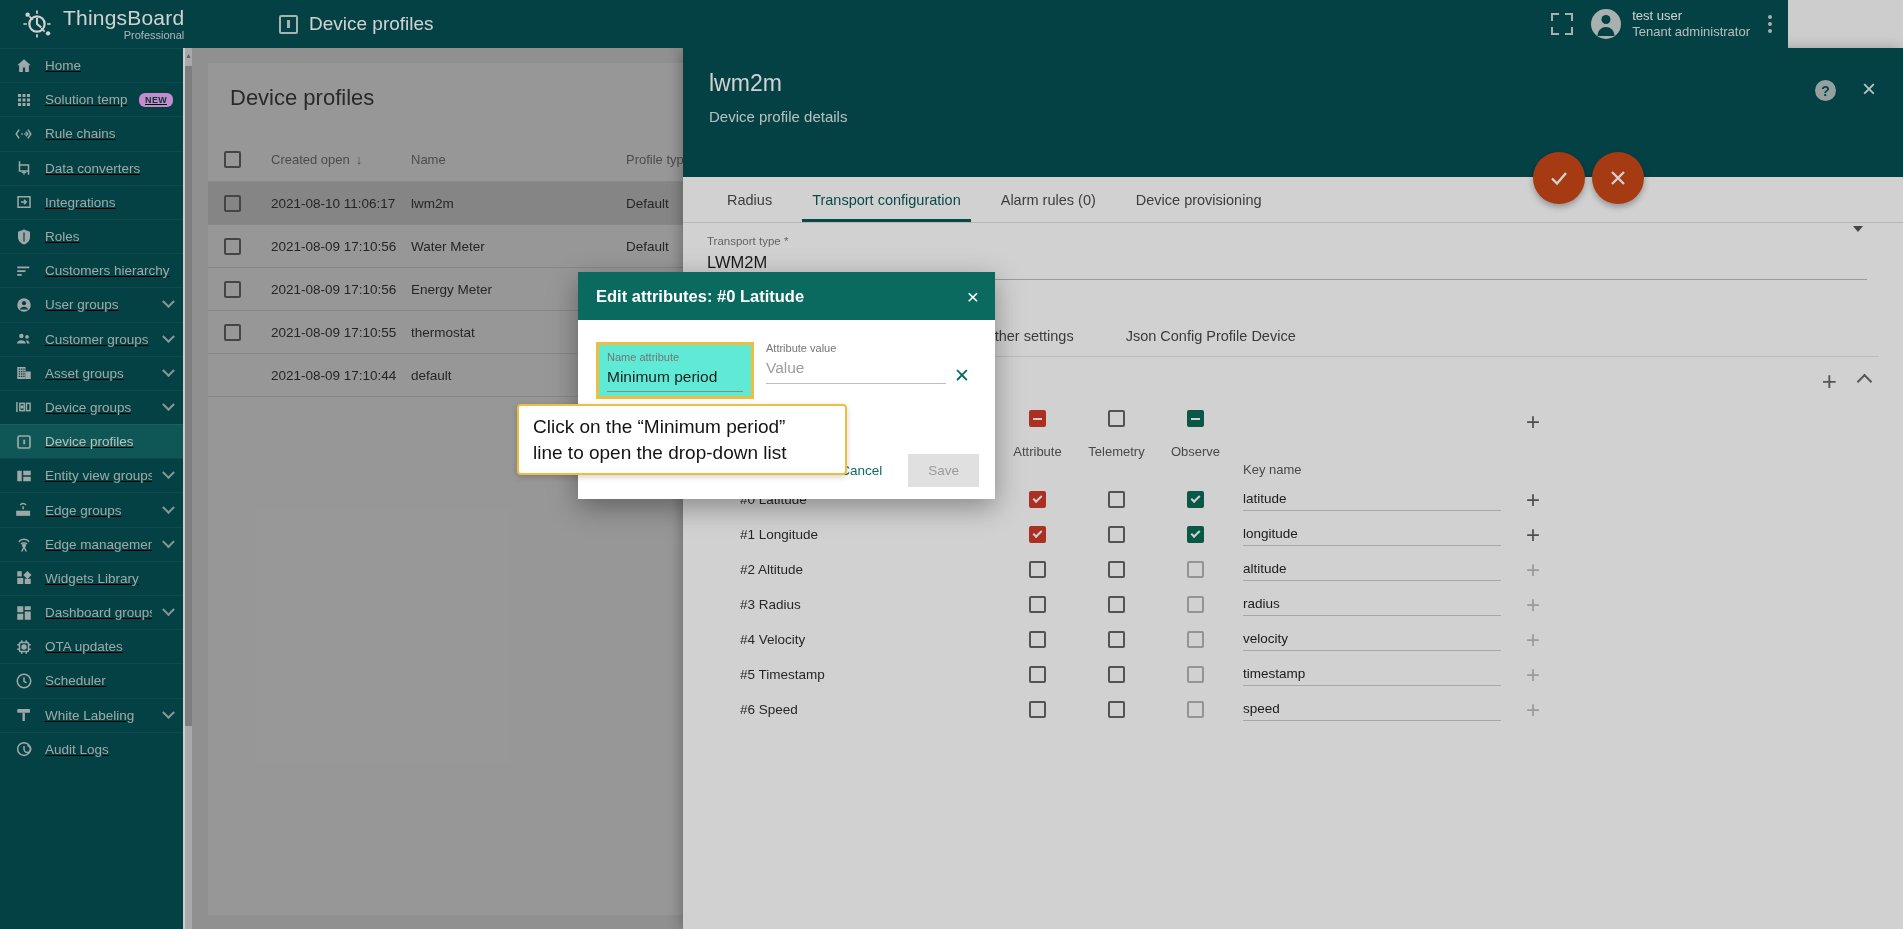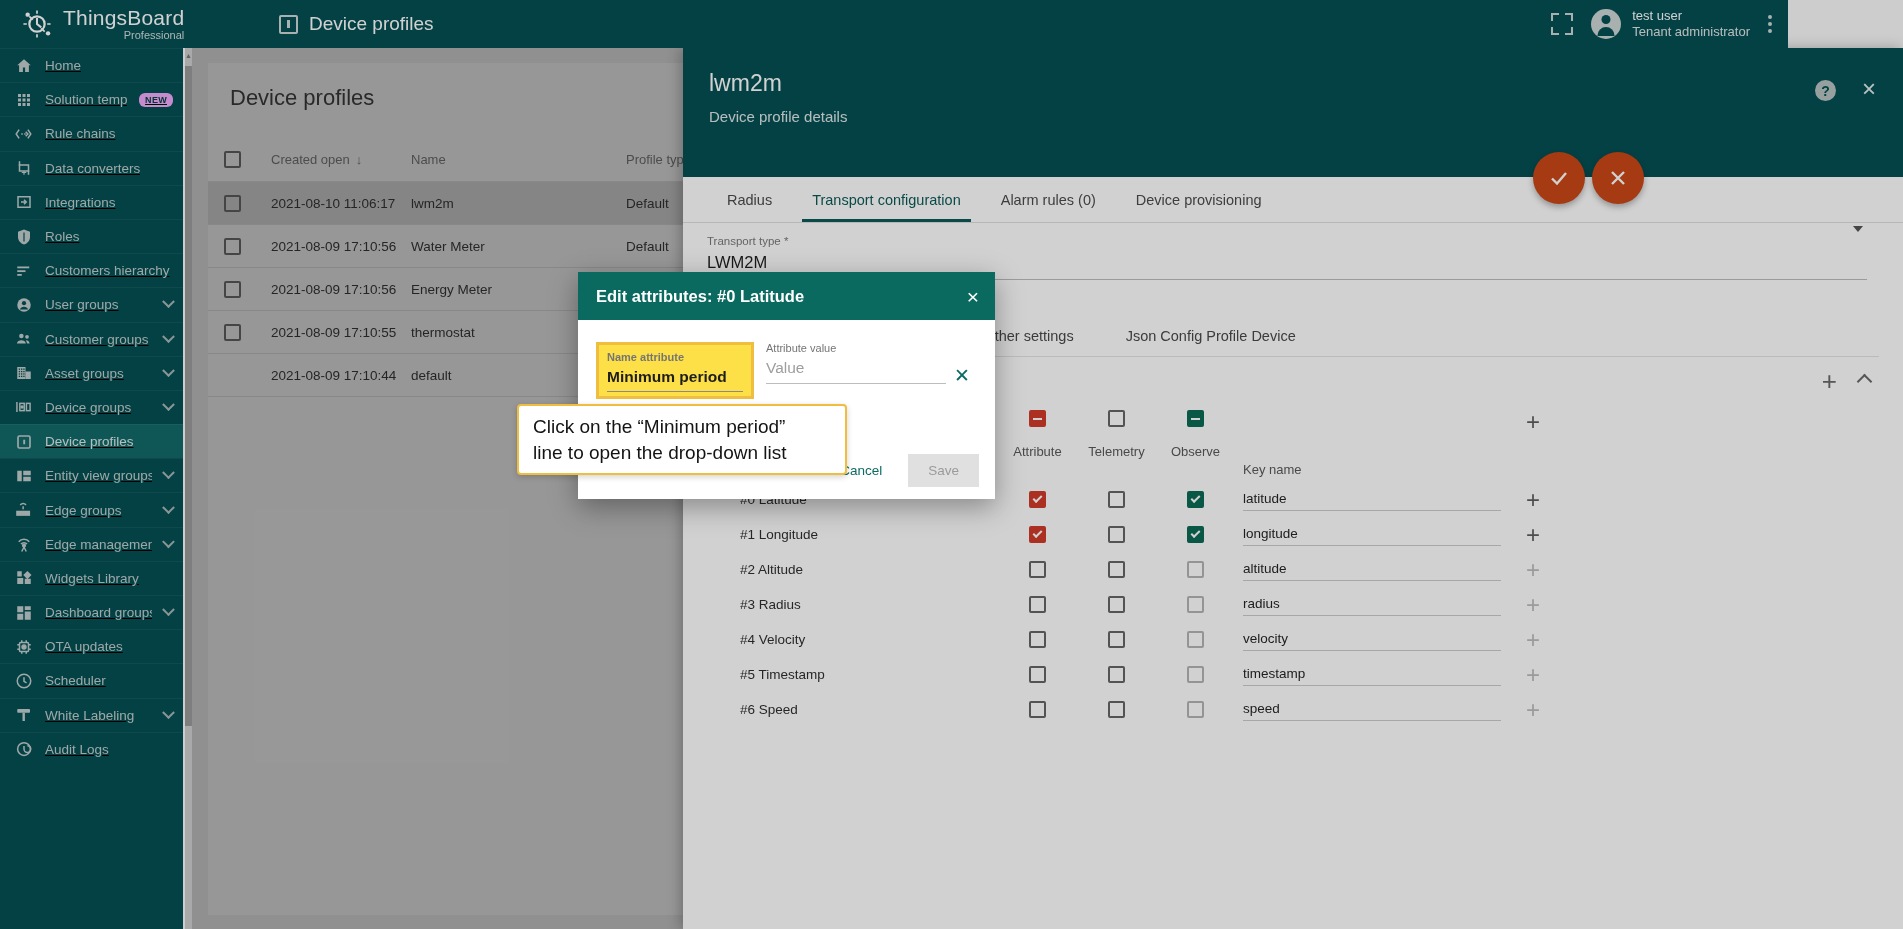--- a/index.html
+++ b/index.html
@@ -204,21 +204,21 @@
     background:#fff; z-index:60; box-shadow:0 8px 26px rgba(0,0,0,.35);
   }
   .modal-head {
     height:48px; background:#0a6a5f; display:flex; align-items:center;
     padding:0 16px 0 18px;
   }
   .modal-title { font-size:16.5px; color:#fff; font-weight:bold; }
   .modal-x { margin-left:auto; color:#fff; font-size:21px; cursor:pointer; line-height:1; }
   .modal-body { padding:22px 18px 0 18px; display:flex; align-items:flex-start; }
   .ma-wrap {
-    width:158px; border:3px solid #efbd40; padding:6px 8px 4px 8px; position:relative; background:#fde047;font-weight:bold;
+    width:158px; border:3px solid #efbd40; padding:6px 8px 4px 8px; position:relative; background:#5eead4;
   }
   .ma-label { font-size:11px; color:#757575; }
   .ma-val {
     font-size:15.5px; color:#1d1d1d; padding-top:5px; padding-bottom:5px;
     border-bottom:1px solid #8a8a8a; position:relative;
   }
   .av-wrap { margin-left:12px; width:180px; }
   .av-label { font-size:11px; color:#757575; }
   .av-input {
     width:100%; font-size:15.5px; color:#1d1d1d; border:0; border-bottom:1px solid #bdbdbd;

